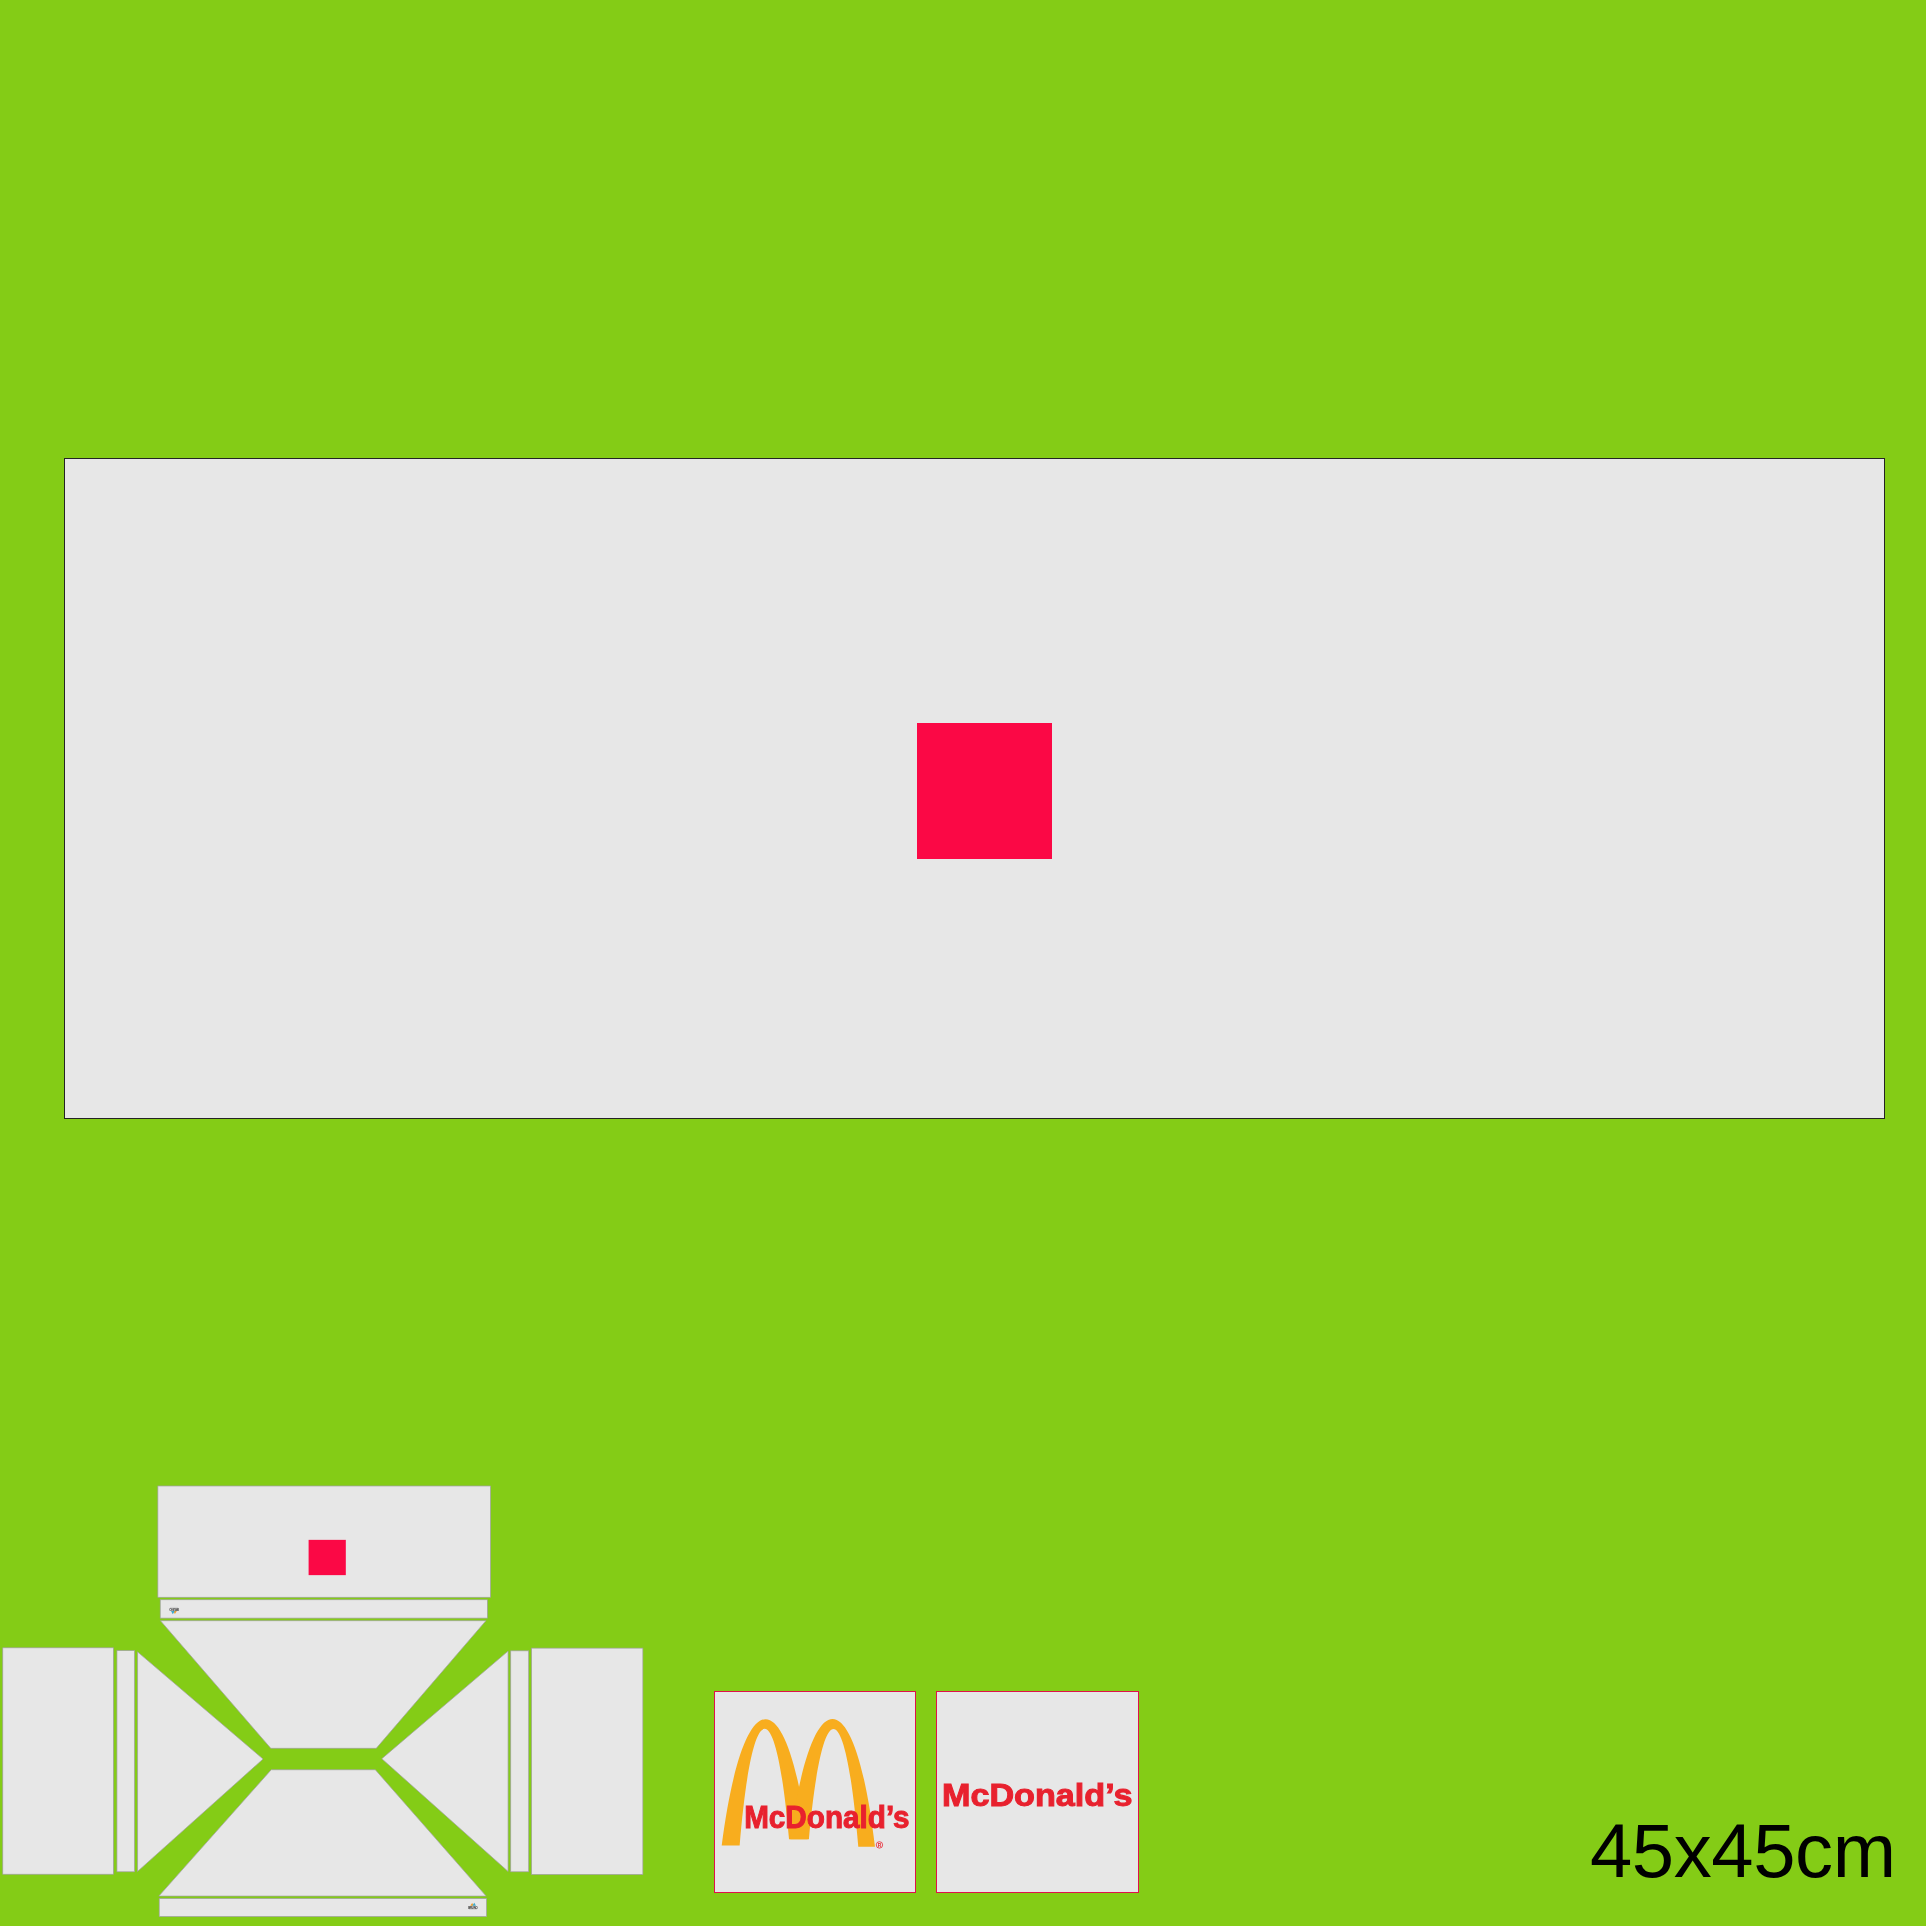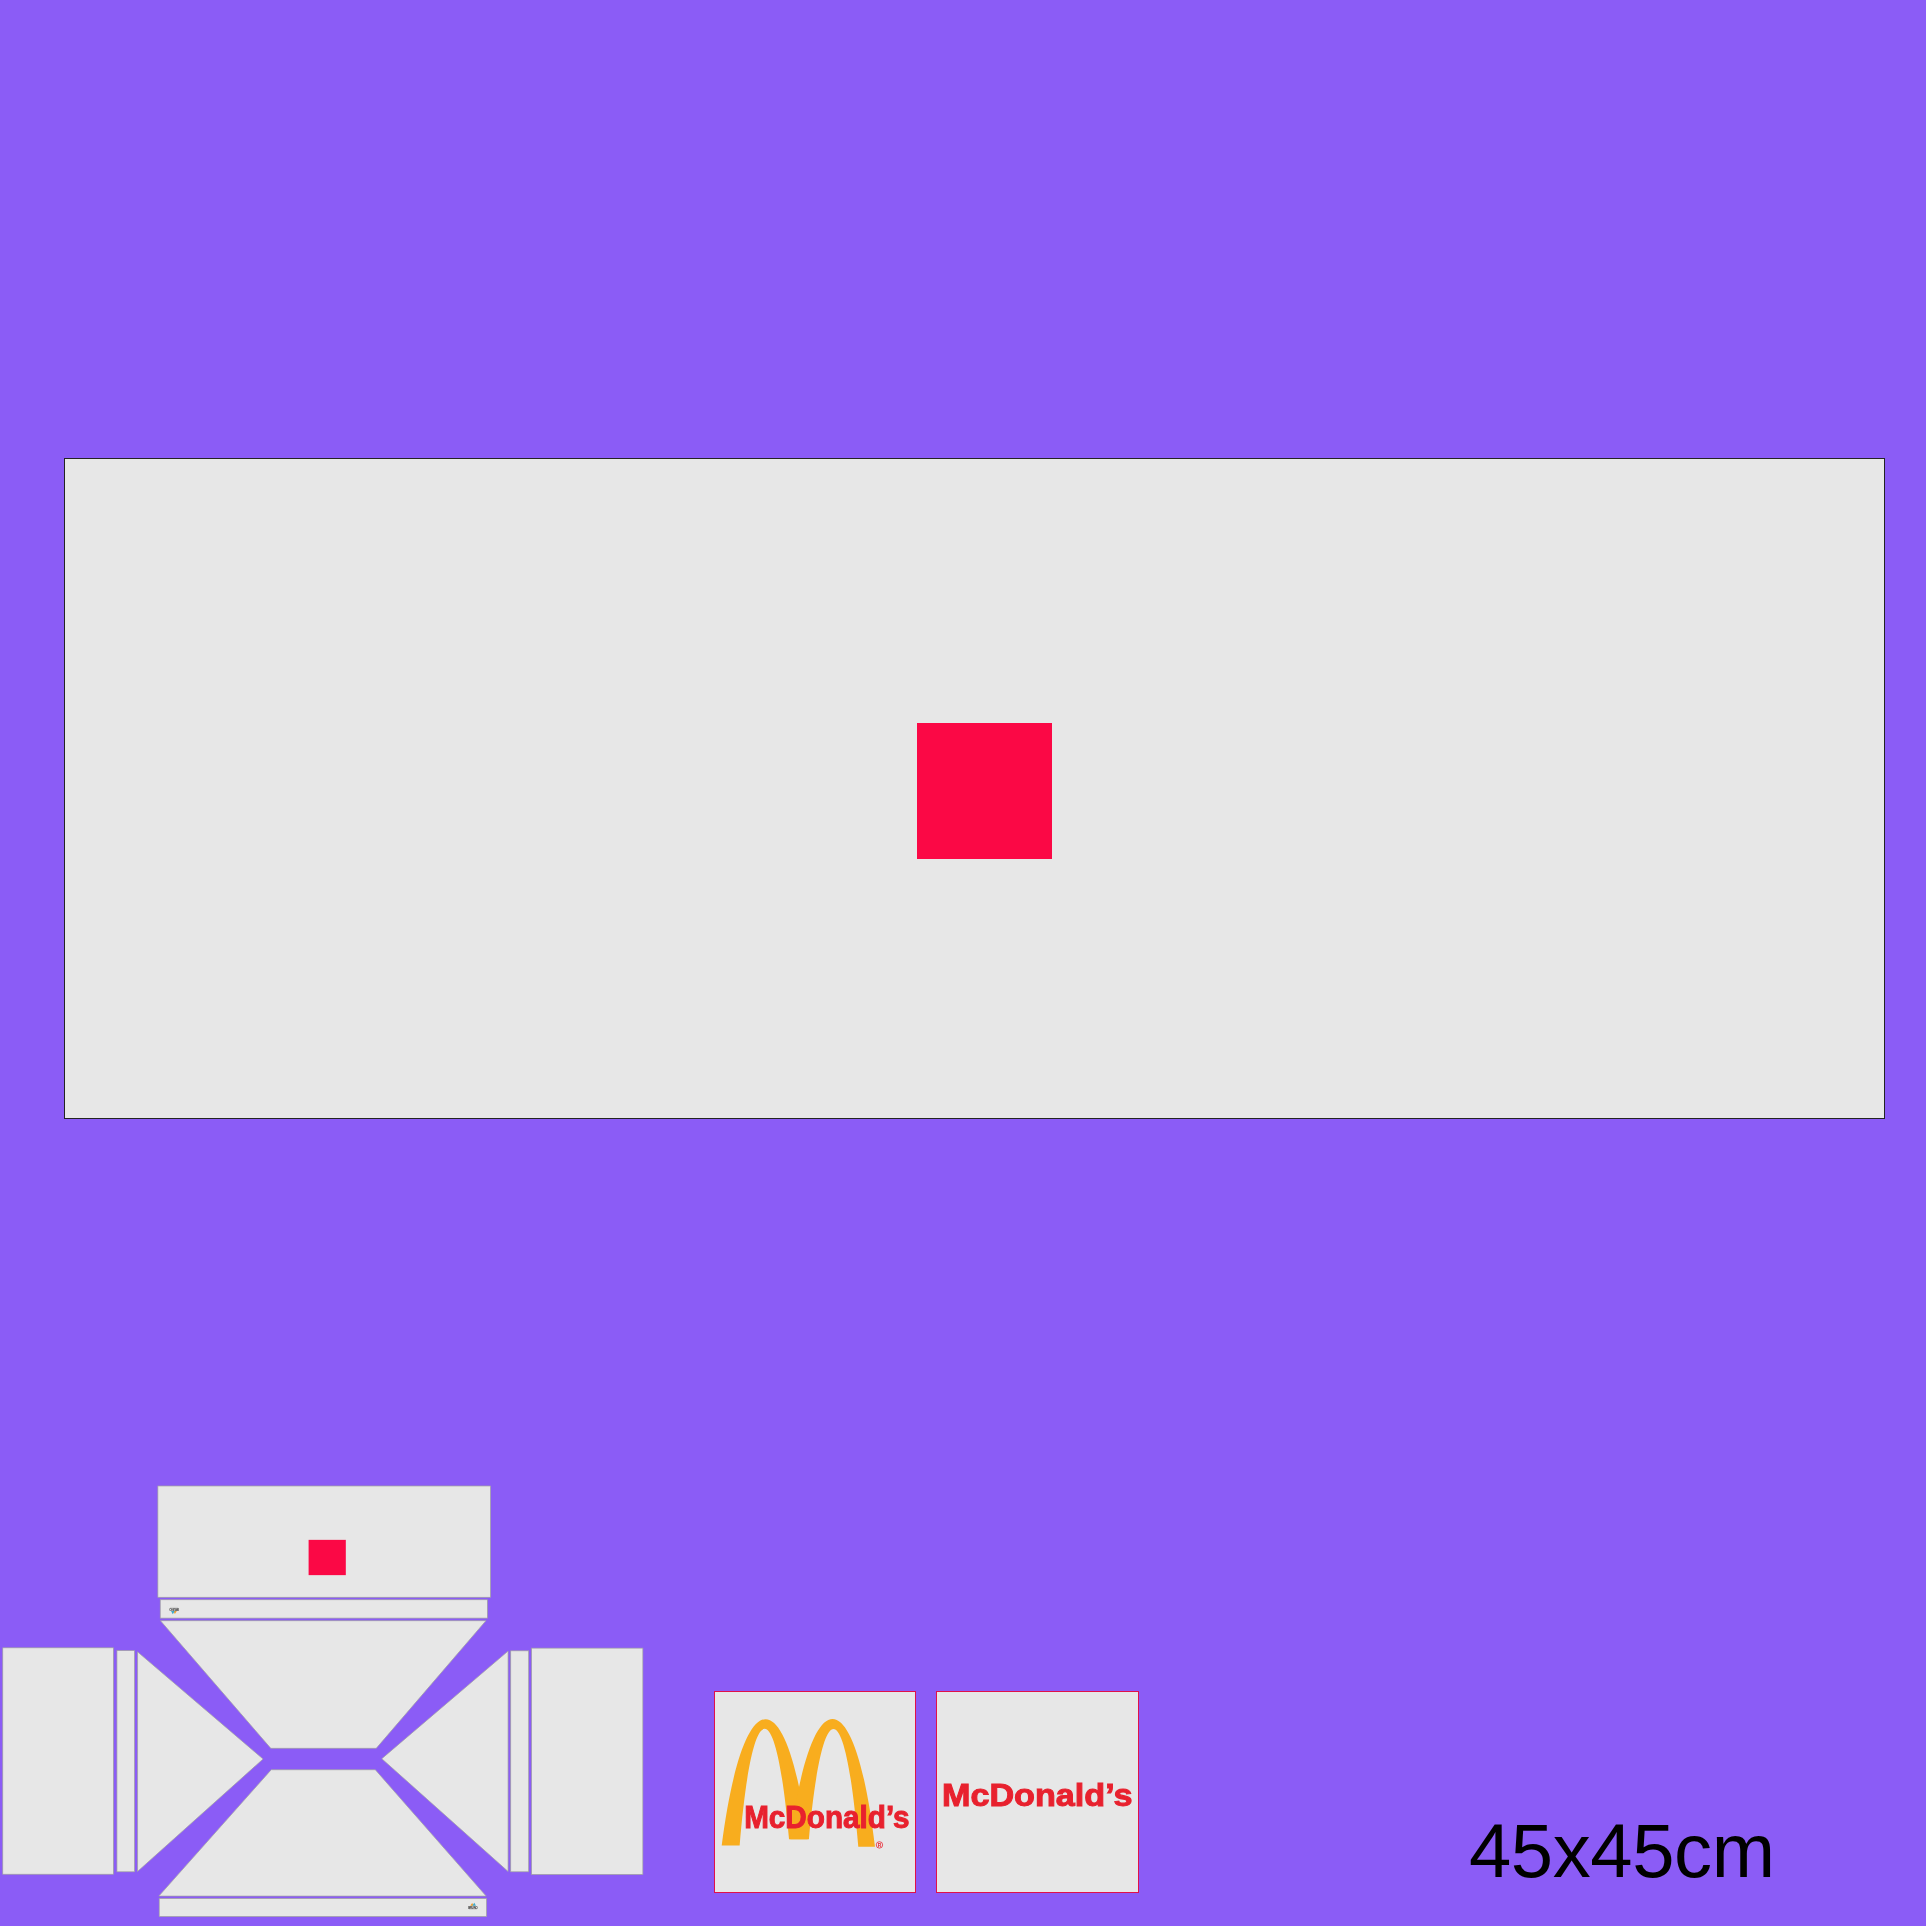--- a/index.html
+++ b/index.html
@@ -1,16 +1,16 @@
 <!DOCTYPE html>
 <html style="font-size:10.3px"><head>
 <meta charset="utf-8">
 <style>
   html,body{margin:0;padding:0;background:#ffffff;}
-  #page{position:relative;width:1926px;height:1926px;background:#8b5cf6;overflow:hidden;
+  #page{position:relative;width:1926px;height:1926px;background:#84cc16;overflow:hidden;
         font-family:"Liberation Sans", sans-serif;}
   .abs{position:absolute;}
 </style>
 </head>
 <body>
 <div id="page">
 
   <div class="abs" style="left:64px;top:458px;width:1821px;height:661px;background:#e7e7e7;border:1.3px solid #242424;box-sizing:border-box;"></div>
 
   <div class="abs" style="left:917px;top:723px;width:135px;height:136px;background:#fb0845;"></div>
@@ -69,16 +69,16 @@
     <circle cx="258" cy="240" r="5" fill="none" stroke="#e8212e" stroke-width="1.2"></circle>
     <text x="258" y="243" font-size="7.5" font-weight="bold" fill="#e8212e" text-anchor="middle">R</text>
   </svg>
 
   <div class="abs" style="left:936px;top:1691px;width:203px;height:202px;background:#e7e7e7;border:1.6px solid #e0114a;box-sizing:border-box;"></div>
 
   <svg class="abs" style="left:936px;top:1691px;" width="203" height="202" viewBox="0 0 316 315">
     <text x="9" y="179" font-size="50" font-weight="bold" fill="#e8212e" stroke="#e8212e" stroke-width="1.6" textLength="297" lengthAdjust="spacingAndGlyphs">McDonald’s</text>
   </svg>
 
-  <div class="abs" style="left:1469px;top:1807px;width:308px;height:77px;font-size:76px;letter-spacing:-0.4px;color:#000;white-space:nowrap;">45x45cm</div>
+  <div class="abs" style="left:1590px;top:1807px;width:308px;height:77px;font-size:76px;letter-spacing:-0.4px;color:#000;white-space:nowrap;">45x45cm</div>
 
 </div>
 
 
 </body></html>

